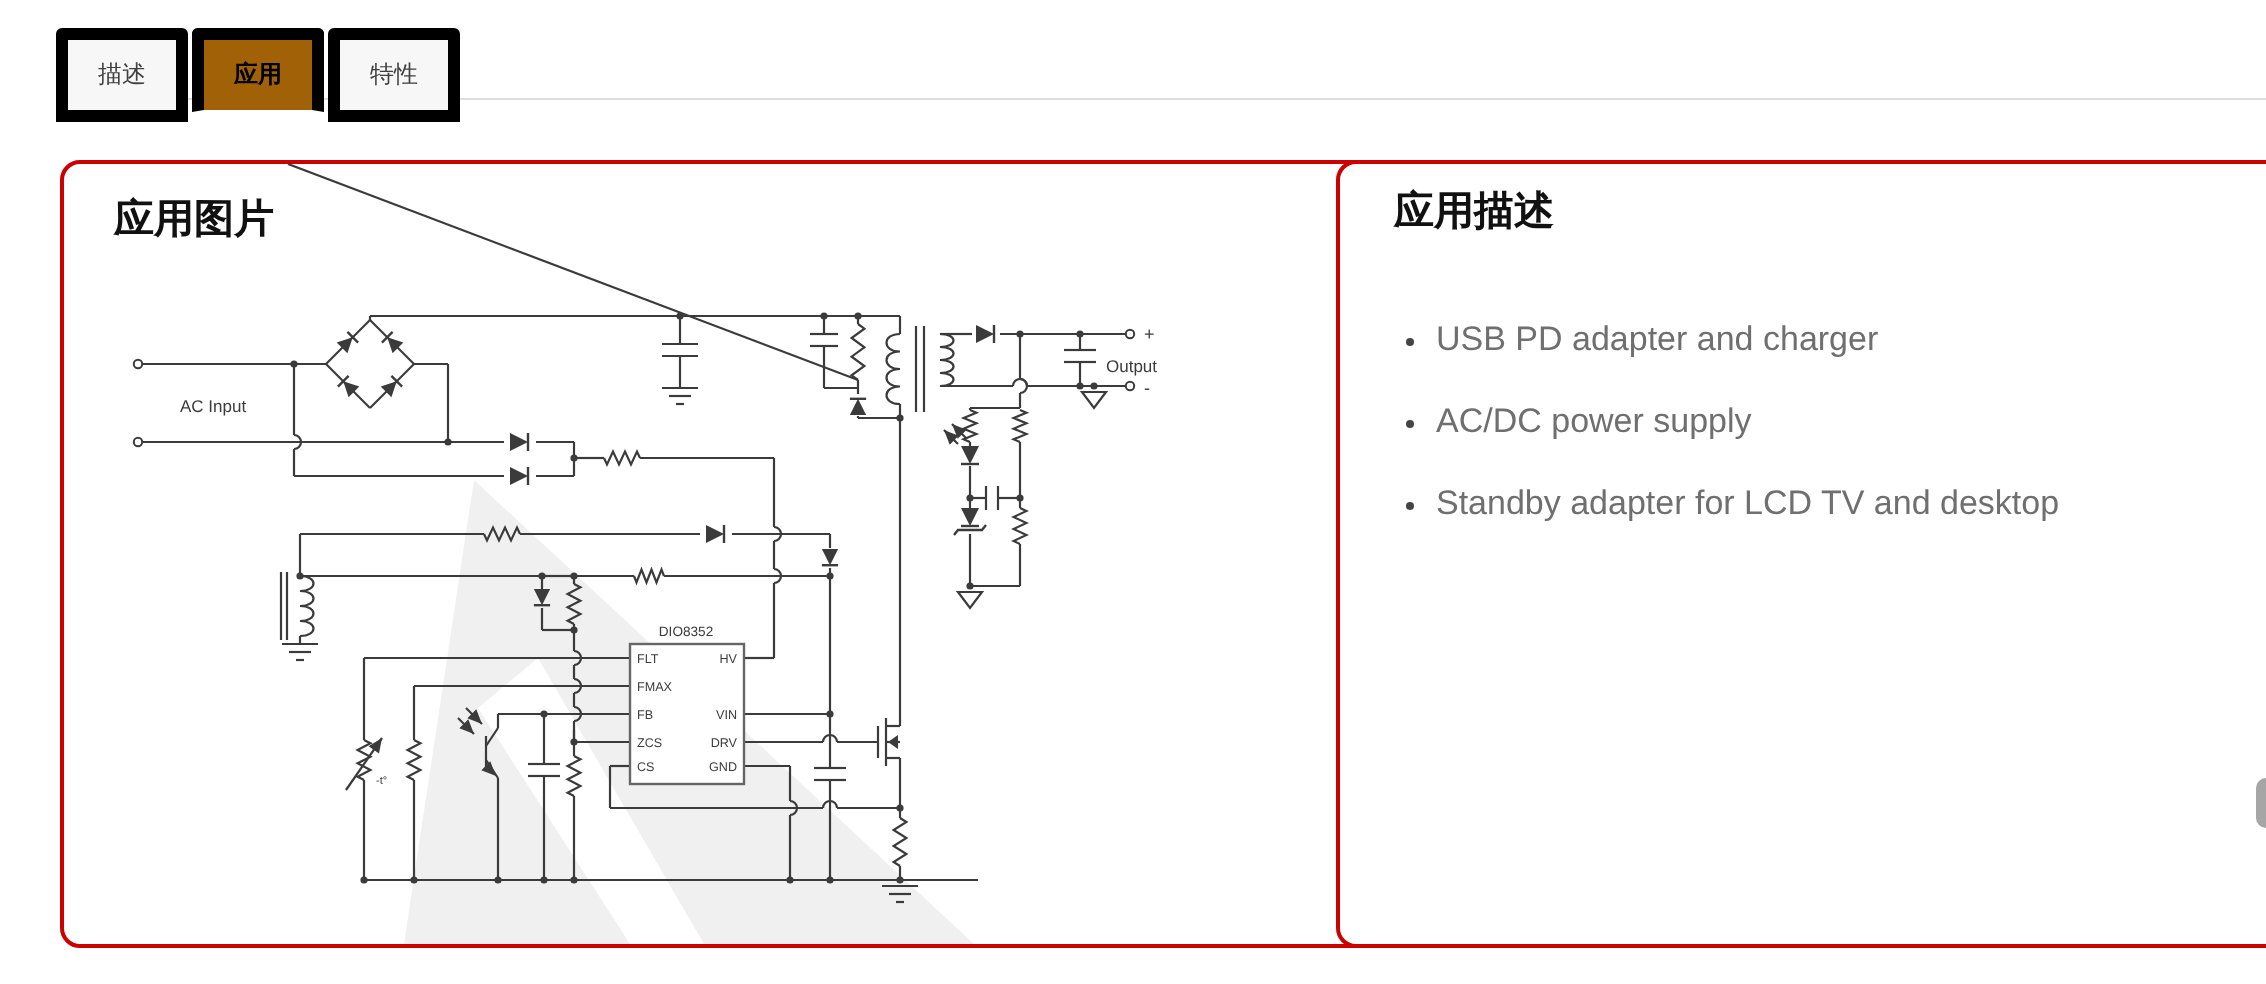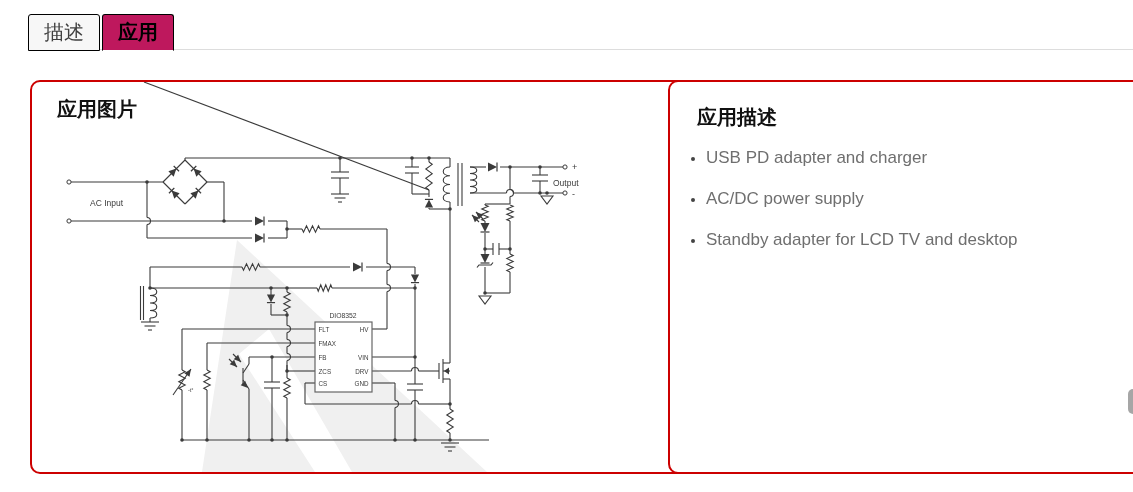--- a/index.html
+++ b/index.html
@@ -5,51 +5,52 @@
   html,body{margin:0;padding:0;}
   body{
     width:1133px;height:492px;position:relative;overflow:hidden;
     background:#ffffff;font-family:"Liberation Sans","DejaVu Sans",sans-serif;
   }
   
   .tabrule{position:absolute;top:49px;left:28px;right:0;border-top:1px solid #ddd;z-index:1;}
   .tabs{position:absolute;top:14px;left:28px;display:flex;z-index:2;}
   .tab{
     height:35px;line-height:35px;padding:0 15px;margin-right:2px;
-    font-size:20px;color:#404040;background:#f7f7f7;
-    border:1px solid #000000;border-radius:3px 3px 0 0;cursor:pointer;white-space:nowrap;font-family:Liberation Serif, serif;
+    font-size:12px;color:#404040;background:#f7f7f7;
+    border:6px solid #000000;border-radius:3px 3px 0 0;cursor:pointer;white-space:nowrap;font-family:Liberation Serif, serif;
   }
   .tab.active{
-    background:#be185d;color:#000;font-weight:bold;border-bottom:1px solid #fff;
+    background:#a16207;color:#000;font-weight:bold;border-bottom:1px solid #fff;
   }
   
   .panel{position:absolute;top:80px;height:394px;border:2px solid #cc0000;border-radius:10px;background:#fff;box-sizing:border-box;}
   .panel-left{left:30px;width:724px;}
   .panel-right{left:668px;width:482px;}
   .panel h2{margin:0;font-size:20px;font-weight:bold;color:#111;}
   .panel-left h2{position:absolute;left:25px;top:14px;}
-  .panel-right h2{position:absolute;left:27px;top:22px;}
-  .panel-right ul{position:absolute;left:0;top:66px;margin:0;padding-left:36px;}
+  .panel-right h2{position:absolute;left:27px;top:10px;}
+  .panel-right ul{position:absolute;left:0;top:66px;margin:12px;padding-left:36px;}
   .panel-right li{font-size:17px;color:#6f6f6f;margin-bottom:21px;}
   .panel-right li::marker{color:#444;font-size:14px;}
   
   .schem{position:absolute;left:0;top:0;width:606px;height:390px;}
   
   .side-widget{
     position:absolute;right:0;top:389px;width:5px;height:25px;
     background:#a6a6a6;border-radius:5px 0 0 5px;cursor:pointer;
   }
 </style>
 </head>
 <body>
 
 <div class="tabrule"></div>
 <div class="tabs">
   <div class="tab">描述</div>
   <div class="tab active">应用</div>
+  <div class="tab">特性</div>
 </div>
 
 <div class="panel panel-left">
   <h2>应用图片</h2>
   <svg class="schem" id="schem" viewBox="0 0 606 390">
       <polygon points="205,158 455,390 170,390" fill="#f0f0f0"></polygon>
       <polygon points="237,247 320,390 283,390 207,272" fill="#ffffff"></polygon>
       <circle cx="37" cy="100" r="2.1" fill="#fff" stroke="#3b3b3b" stroke-width="1"></circle>
       <circle cx="37" cy="139" r="2.1" fill="#fff" stroke="#3b3b3b" stroke-width="1"></circle>
       <text x="58" y="124" font-size="8.5" fill="#3c3c3c" text-anchor="start">AC Input</text>

